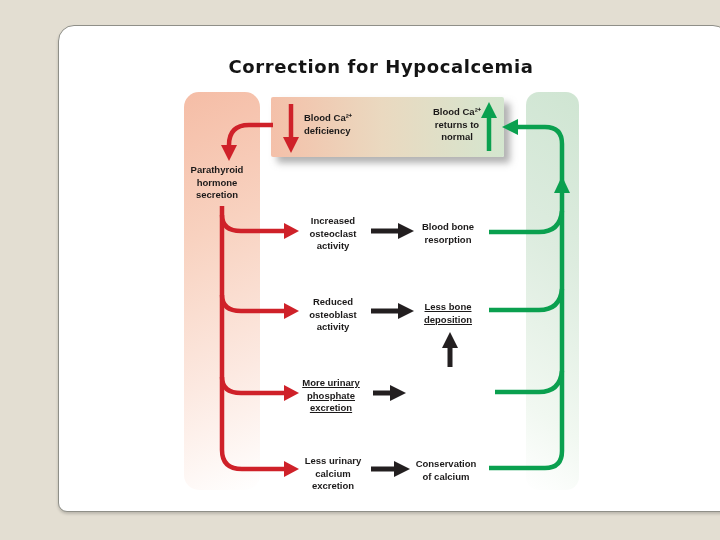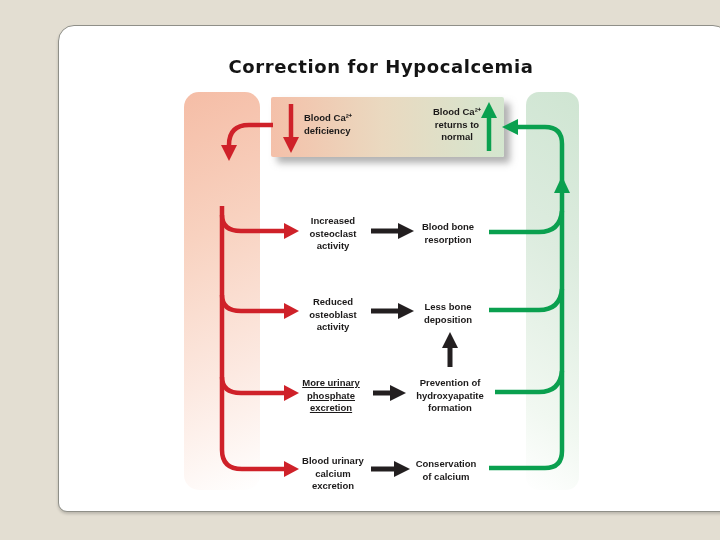--- a/index.html
+++ b/index.html
@@ -46,21 +46,21 @@
     position:absolute;
     font-weight:bold;font-size:9.5px;line-height:12.5px;
     color:#1c1a1a;text-align:center;white-space:pre-line;
   }
   .lbl-box-left{left:271px;top:112px;width:90px;text-align:left;}
   .lbl-box-right{left:383px;top:106px;width:82px;}
   .lbl-parathyroid{left:138px;top:164px;width:92px;}
   .lbl-r1-left{left:253px;top:215px;width:94px;text-align:center;}
   .lbl-r1-right{left:368px;top:221px;width:94px;}
   .lbl-r2-left{left:253px;top:296px;width:94px;}
-  .lbl-r2-right{left:368px;top:301px;width:94px;}
+  .lbl-r2-right{left:368px;top:301px;width:94px;text-decoration:underline;}
   .lbl-r3-left{left:251px;top:377px;width:94px;text-decoration:underline;}
   .lbl-r3-right{left:365px;top:377px;width:104px;}
   .lbl-r4-left{left:253px;top:455px;width:94px;}
   .lbl-r4-right{left:363px;top:458px;width:100px;}
   svg.flow{position:absolute;left:0;top:0;width:720px;height:540px;}
 </style>
 </head>
 <body>
 
 <div id="canvas">
@@ -128,39 +128,39 @@
       <polygon points="448,118 464,118 456,102"></polygon>
     </g>
   </svg>
 
   <div class="lbl lbl-box-left">Blood Ca²⁺
 deficiency</div>
   <div class="lbl lbl-box-right">Blood Ca²⁺
 returns to
 normal</div>
 
+  <div class="lbl lbl-parathyroid">Parathyroid
+hormone
+secretion</div>
 
   <div class="lbl lbl-r1-left">Increased
 osteoclast
 activity</div>
   <div class="lbl lbl-r1-right">Blood bone
 resorption</div>
 
   <div class="lbl lbl-r2-left">Reduced
 osteoblast
 activity</div>
   <div class="lbl lbl-r2-right">Less bone
 deposition</div>
 
   <div class="lbl lbl-r3-left">More urinary
 phosphate
 excretion</div>
-  <div class="lbl lbl-r3-right">Prevention of
-hydroxyapatite
-formation</div>
 
-  <div class="lbl lbl-r4-left">Blood urinary
+  <div class="lbl lbl-r4-left">Less urinary
 calcium
 excretion</div>
   <div class="lbl lbl-r4-right">Conservation
 of calcium</div>
 
 </div>
 
 </body></html>

